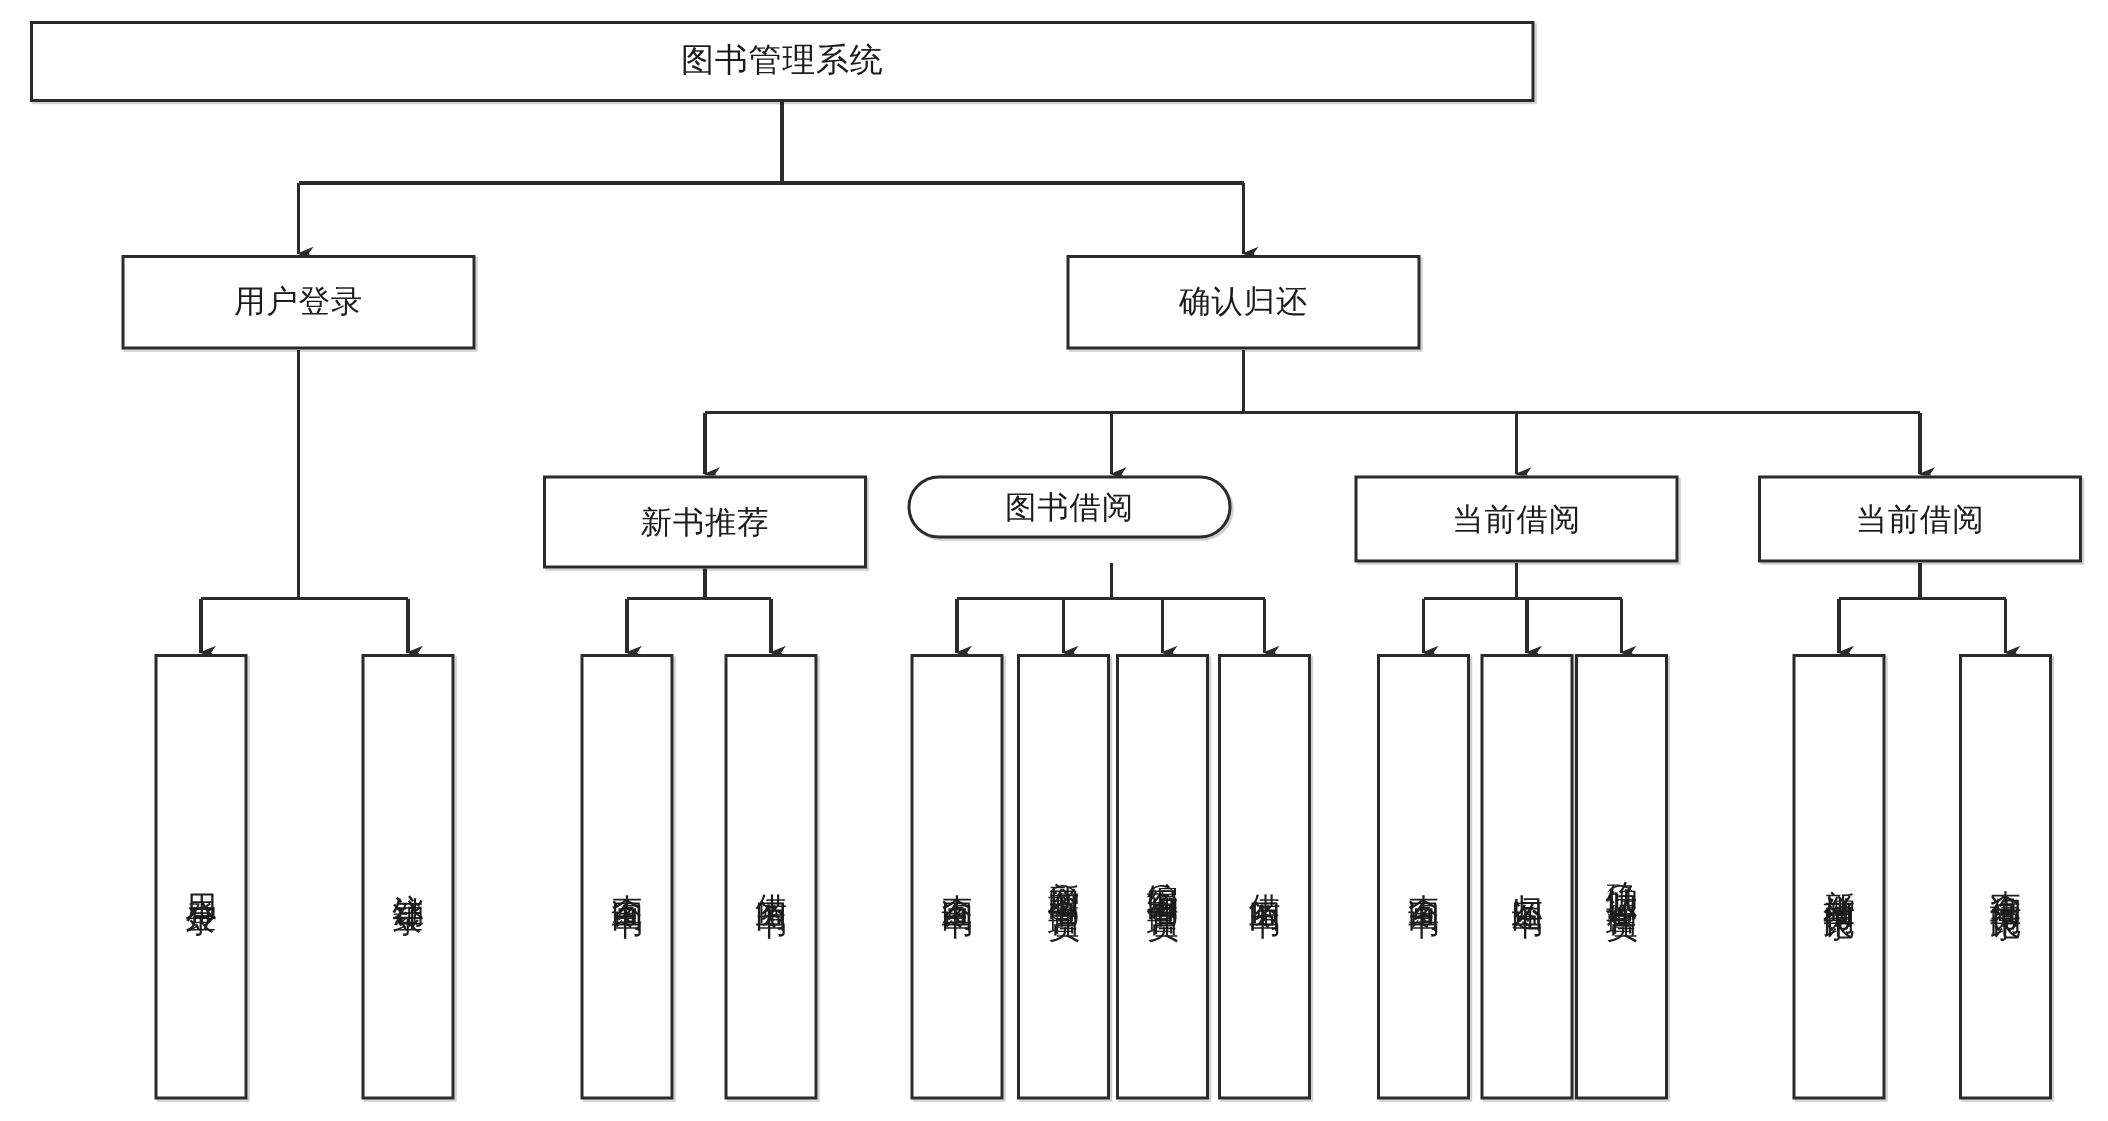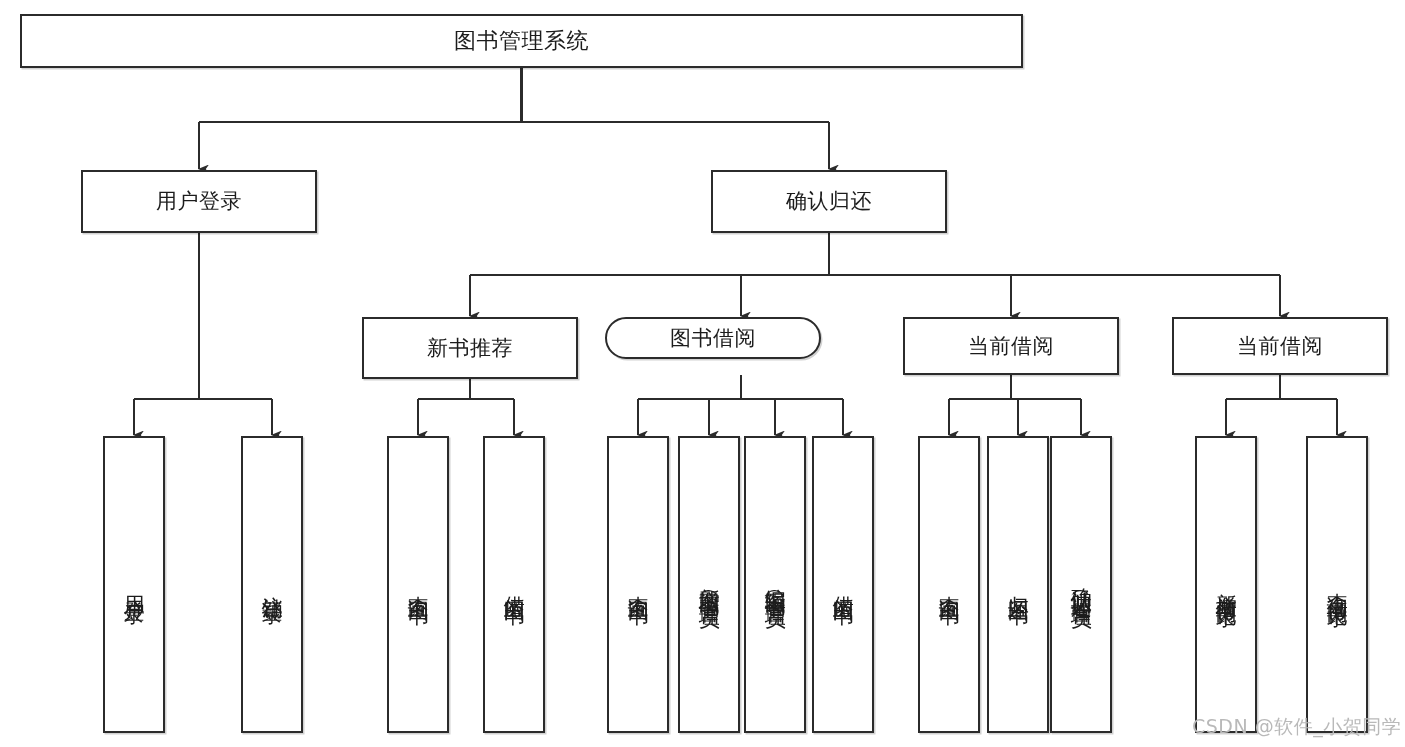--- a/index.html
+++ b/index.html
@@ -168,15 +168,14 @@
         <span class="node-label">确认归还（管理员）</span>
       </div>
       <div class="node-box vertical" style="left: 1195px; top: 436px; width: 62px; height: 297px;">
         <span class="node-label">新增借阅记录</span>
       </div>
       <div class="node-box vertical" style="left: 1306px; top: 436px; width: 62px; height: 297px;">
         <span class="node-label">查询借阅记录</span>
       </div>
     </div>
 
-  <div class="watermark" style="left: 1192px; top: 714px;">CSDN @软件_小贺同学</div>
 
 </div>
 
 </body></html>

